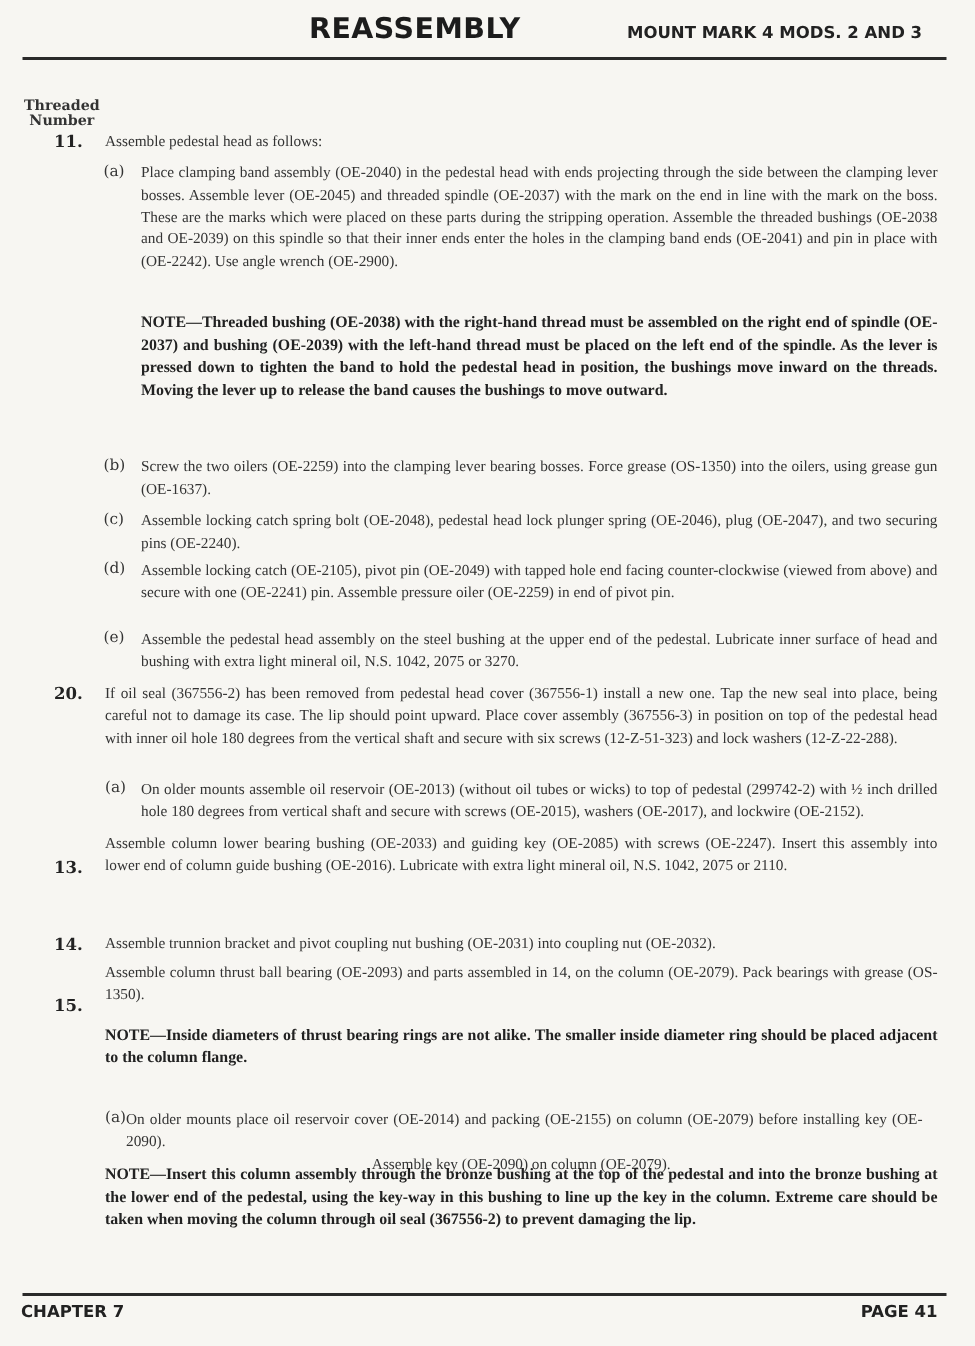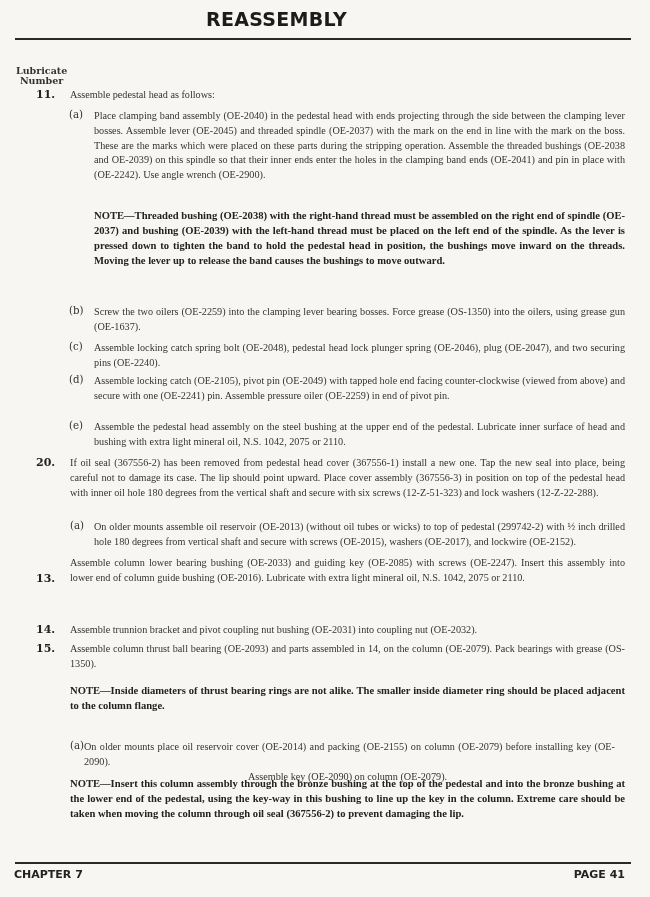--- a/index.html
+++ b/index.html
@@ -20,25 +20,26 @@
   .num { position: absolute; font-size: 11px; font-weight: bold; color: #222; left: 36px; }
   .lbl { position: absolute; font-size: 10.2px; color: #333; left: 69px; }
   .footer-left { position: absolute; left: 14px; top: 868px; font-family: "DejaVu Sans", sans-serif; font-weight: bold; font-size: 11px; color: #222; }
   .footer-right { position: absolute; right: 25px; top: 868px; font-family: "DejaVu Sans", sans-serif; font-weight: bold; font-size: 11px; color: #222; }
 </style>
 </head>
 <body>
 
 <div class="header">
   <div class="title">REASSEMBLY</div>
+  <div class="subtitle">MOUNT MARK 4 MODS. 2 AND 3</div>
 </div>
 <div class="rule-top"></div>
 
 <div class="opnum">
-  <div>Lubricate</div>
+  <div>Threaded</div>
   <div>Number</div>
 </div>
 
 <div class="content">
 
   <div class="num" style="top:88px">11.</div>
   <div class="txt" style="left:70px; top:88px; width:560px;">Assemble pedestal head as follows:</div>
 
   <div class="lbl" style="top:109px">(a)</div>
   <div class="txt" style="left:94px; top:109px; width:531px;">Place clamping band assembly (OE-2040) in the pedestal head with ends projecting through the side between the clamping lever bosses. Assemble lever (OE-2045) and threaded spindle (OE-2037) with the mark on the end in line with the mark on the boss. These are the marks which were placed on these parts during the stripping operation. Assemble the threaded bushings (OE-2038 and OE-2039) on this spindle so that their inner ends enter the holes in the clamping band ends (OE-2041) and pin in place with (OE-2242). Use angle wrench (OE-2900).</div>
@@ -48,35 +49,35 @@
   <div class="lbl" style="top:305px">(b)</div>
   <div class="txt" style="left:94px; top:305px; width:531px;">Screw the two oilers (OE-2259) into the clamping lever bearing bosses. Force grease (OS-1350) into the oilers, using grease gun (OE-1637).</div>
 
   <div class="lbl" style="top:341px">(c)</div>
   <div class="txt" style="left:94px; top:341px; width:531px;">Assemble locking catch spring bolt (OE-2048), pedestal head lock plunger spring (OE-2046), plug (OE-2047), and two securing pins (OE-2240).</div>
 
   <div class="lbl" style="top:374px">(d)</div>
   <div class="txt" style="left:94px; top:374px; width:531px;">Assemble locking catch (OE-2105), pivot pin (OE-2049) with tapped hole end facing counter-clockwise (viewed from above) and secure with one (OE-2241) pin. Assemble pressure oiler (OE-2259) in end of pivot pin.</div>
 
   <div class="lbl" style="top:420px">(e)</div>
-  <div class="txt" style="left:94px; top:420px; width:531px;">Assemble the pedestal head assembly on the steel bushing at the upper end of the pedestal. Lubricate inner surface of head and bushing with extra light mineral oil, N.S. 1042, 2075 or 2110.</div>
+  <div class="txt" style="left:94px; top:420px; width:531px;">Assemble the pedestal head assembly on the steel bushing at the upper end of the pedestal. Lubricate inner surface of head and bushing with extra light mineral oil, N.S. 1042, 2075 or 3270.</div>
 
   <div class="num" style="top:456px">20.</div>
   <div class="txt" style="left:70px; top:456px; width:555px;">If oil seal (367556-2) has been removed from pedestal head cover (367556-1) install a new one. Tap the new seal into place, being careful not to damage its case. The lip should point upward. Place cover assembly (367556-3) in position on top of the pedestal head with inner oil hole 180 degrees from the vertical shaft and secure with six screws (12-Z-51-323) and lock washers (12-Z-22-288).</div>
 
   <div class="lbl" style="top:520px; left:70px;">(a)</div>
   <div class="txt" style="left:94px; top:520px; width:531px;">On older mounts assemble oil reservoir (OE-2013) (without oil tubes or wicks) to top of pedestal (299742-2) with ½ inch drilled hole 180 degrees from vertical shaft and secure with screws (OE-2015), washers (OE-2017), and lockwire (OE-2152).</div>
 
   <div class="num" style="top:572px">13.</div>
   <div class="txt" style="left:70px; top:556px; width:555px;">Assemble column lower bearing bushing (OE-2033) and guiding key (OE-2085) with screws (OE-2247). Insert this assembly into lower end of column guide bushing (OE-2016). Lubricate with extra light mineral oil, N.S. 1042, 2075 or 2110.</div>
 
   <div class="num" style="top:623px">14.</div>
   <div class="txt" style="left:70px; top:623px; width:560px; text-align:left;">Assemble trunnion bracket and pivot coupling nut bushing (OE-2031) into coupling nut (OE-2032).</div>
 
-  <div class="num" style="top:642px">15.</div>
+  <div class="num" style="top:664px">15.</div>
   <div class="txt" style="left:70px; top:642px; width:555px;">Assemble column thrust ball bearing (OE-2093) and parts assembled in 14, on the column (OE-2079). Pack bearings with grease (OS-1350).</div>
 
   <div class="txt bold" style="left:70px; top:683px; width:555px; font-size:10.6px; line-height:15px;">NOTE—Inside diameters of thrust bearing rings are not alike. The smaller inside diameter ring should be placed adjacent to the column flange.</div>
 
   <div class="txt" style="left:70px; top:726px; width:555px; text-align:center;margin-top:44px;">Assemble key (OE-2090) on column (OE-2079).</div>
 
   <div class="lbl" style="top:740px; left:70px;">(a)</div>
   <div class="txt" style="left:84px; top:740px; width:531px;">On older mounts place oil reservoir cover (OE-2014) and packing (OE-2155) on column (OE-2079) before installing key (OE-2090).</div>
 
   <div class="txt bold" style="left:70px; top:776px; width:555px; font-size:10.6px; line-height:15px;">NOTE—Insert this column assembly through the bronze bushing at the top of the pedestal and into the bronze bushing at the lower end of the pedestal, using the key-way in this bushing to line up the key in the column. Extreme care should be taken when moving the column through oil seal (367556-2) to prevent damaging the lip.</div>

